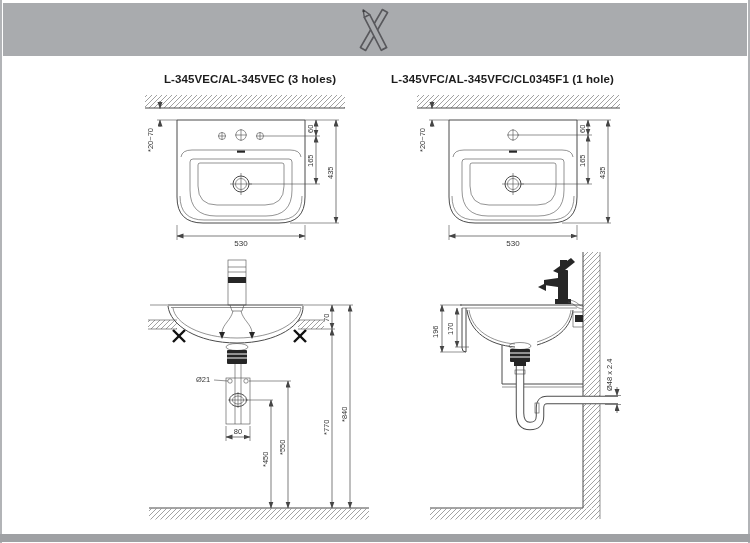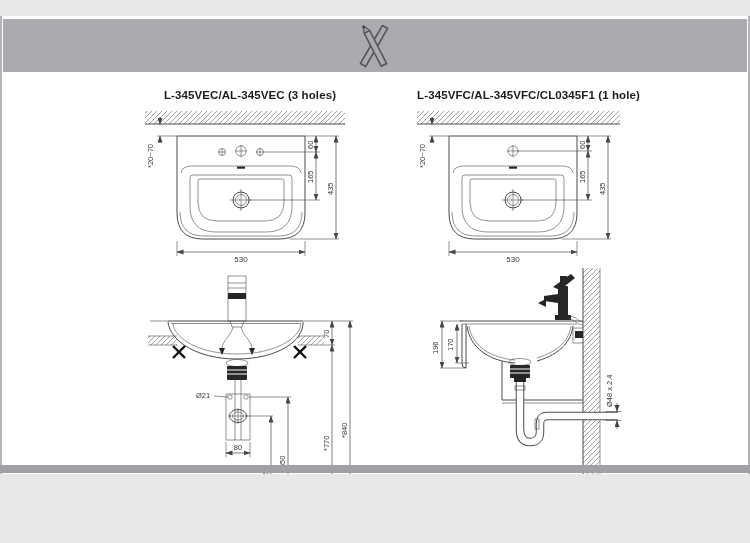--- a/index.html
+++ b/index.html
@@ -1,17 +1,17 @@
 <!DOCTYPE html>
 <html><head>
 <meta charset="utf-8">
 <style>
   html,body{margin:0;padding:0;background:#e8e8e8;}
-  #stage{position:relative;width:750px;height:458px;background:#fff;overflow:hidden;
-         font-family:"Liberation Sans",sans-serif;margin-top:16px;}
+  #stage{position:relative;width:750px;height:543px;background:#fff;overflow:hidden;
+         font-family:"Liberation Sans",sans-serif;}
   .side-border{position:absolute;top:0;bottom:0;width:2px;background:#b2b4b7;}
   #header-bar{position:absolute;left:3px;right:3px;top:3px;height:53px;background:#a9abae;
               display:flex;align-items:center;justify-content:center;}
   #footer-bar{position:absolute;left:0;right:0;bottom:1px;height:8px;background:#9fa1a4;}
   .col-title{position:absolute;top:73px;height:16px;text-align:center;
              font-size:11.5px;font-weight:bold;color:#1c1c1c;letter-spacing:.1px;white-space:nowrap;}
   svg{position:absolute;overflow:visible;}
   .ln{fill:none;stroke:#4b4b4b;stroke-width:1;}
   .tn{fill:none;stroke:#4b4b4b;stroke-width:.6;}
   .dm{fill:none;stroke:#454545;stroke-width:.7;}
@@ -33,21 +33,21 @@
       <polygon points="9.4,42.5 14.6,45.5 36.6,7.5 31.4,4.5" fill="#a9abae" stroke="#58585c" stroke-width="1.6" stroke-linejoin="round"></polygon>
 
       <polygon points="18.7,9.6 13.3,12.4 12.2,4.8" fill="#a9abae" stroke="#58585c" stroke-width="1.4" stroke-linejoin="round"></polygon>
       <circle cx="12.6" cy="6.2" r="1.1" fill="#3a3a3c"></circle>
       <polygon points="18.7,9.6 13.3,12.4 30.3,45.4 35.7,42.6" fill="#a9abae" stroke="#58585c" stroke-width="1.6" stroke-linejoin="round"></polygon>
       <line x1="31" y1="44.6" x2="35" y2="42.5" stroke="#58585c" stroke-width="1.4"></line>
     </svg>
   </div>
 
   <div class="col-title" style="left:130px;width:240px;">L-345VEC/AL-345VEC (3 holes)</div>
-  <div class="col-title" style="left:406px;width:245px;">L-345VFC/AL-345VFC/CL0345F1 (1 hole)</div>
+  <div class="col-title" style="left:380px;width:245px;">L-345VFC/AL-345VFC/CL0345F1 (1 hole)</div>
 
   <svg style="left:140px;top:92px;" width="220" height="158" viewBox="0 0 220 158">
     <defs>
       <pattern id="hp1" width="5" height="5" patternUnits="userSpaceOnUse">
         <path d="M-1,6 L6,-1" stroke="#7a7a7a" stroke-width=".7"></path>
       </pattern>
       <marker id="ar1" markerWidth="7" markerHeight="6" refX="6.5" refY="2.5" orient="auto-start-reverse" markerUnits="userSpaceOnUse">
         <path d="M0,0 L7,2.5 L0,5 Z" fill="#454545"></path>
       </marker>
     </defs>

